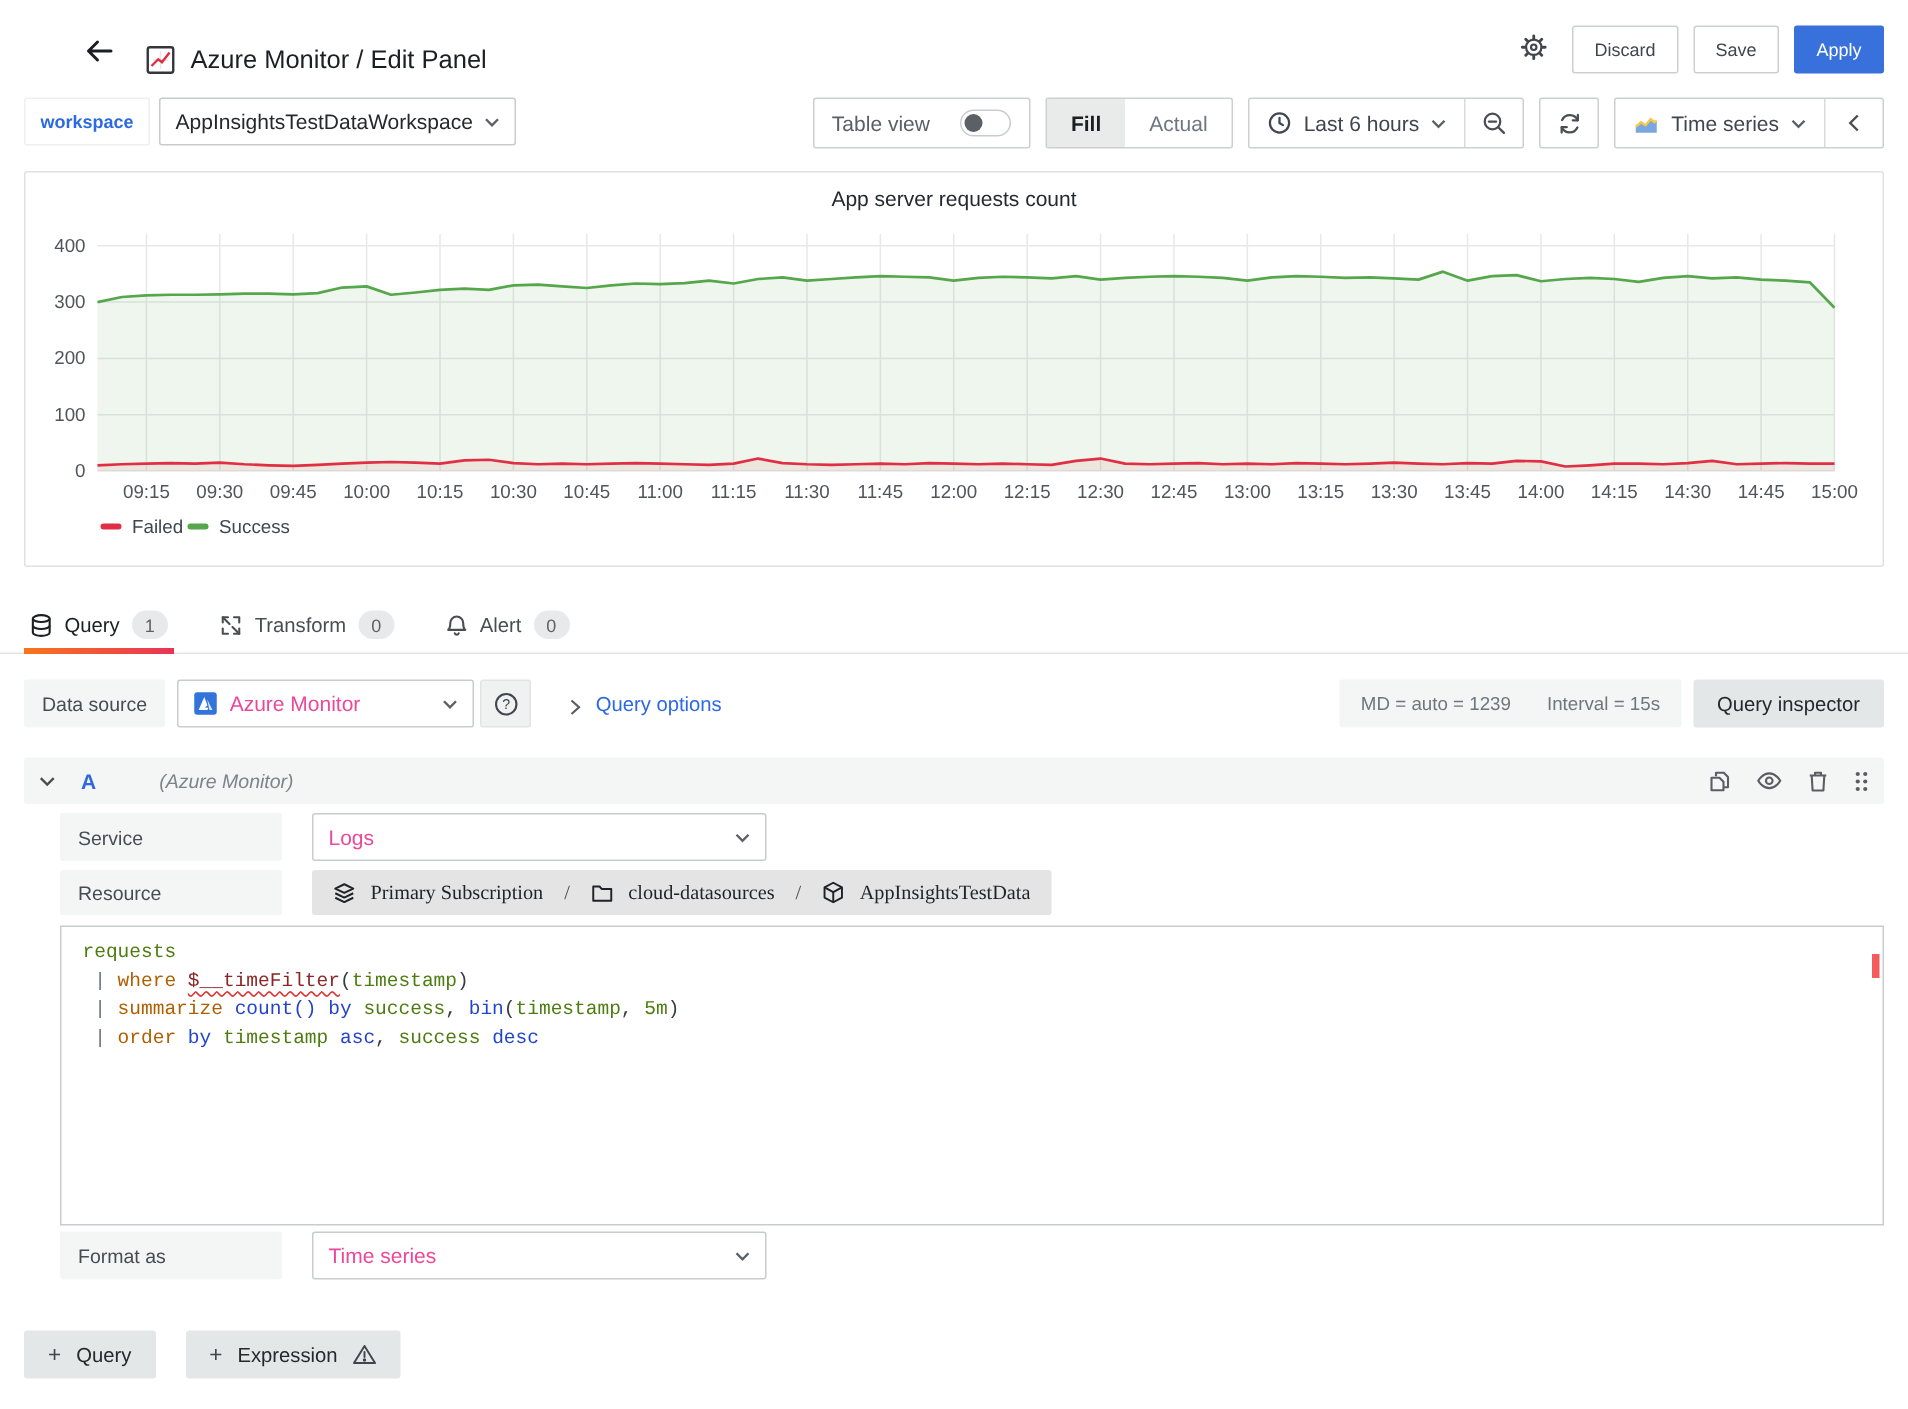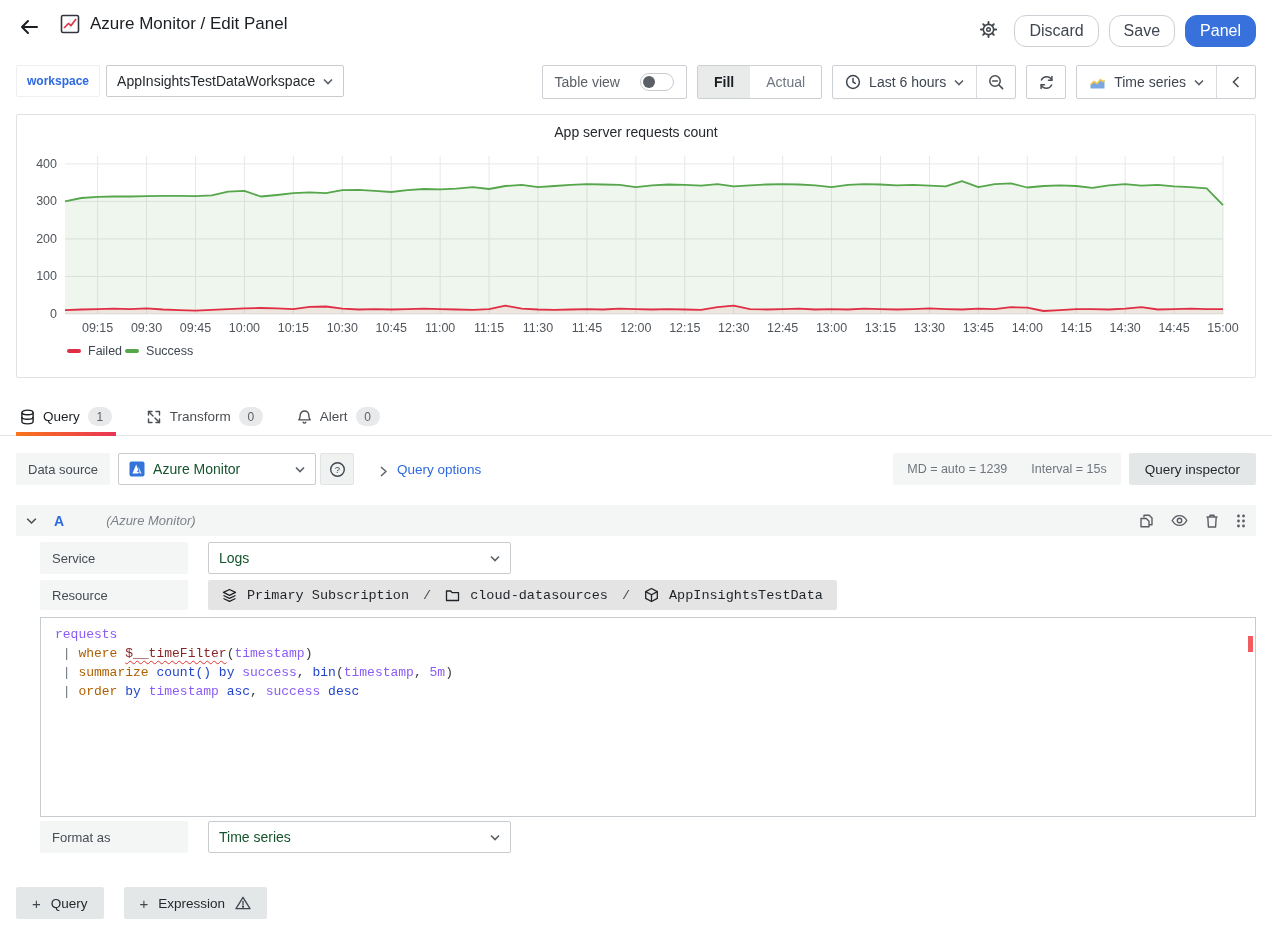--- a/index.html
+++ b/index.html
@@ -5,28 +5,28 @@
   * { margin:0; padding:0; box-sizing:border-box; }
   html,body { background:#fff; }
   body {
     width:1272px; height:939px; position:relative; overflow:hidden;
     font-family:"Liberation Sans", sans-serif; font-size:13px; color:#24292e;
   }
   .icon { display:inline-flex; align-items:center; justify-content:center; flex:none; }
   svg { display:block; }
 
   
-  .hdr { display:flex; align-items:flex-start; padding:14px 16px 0 16px; height:50px; }
+  .hdr { display:flex; align-items:flex-end; padding:14px 16px 0 16px; height:50px;margin-left:37px; }
   .back-btn { background:none; border:none; cursor:pointer; padding:2px; margin-right:18px; }
   .panel-icon { margin-right:10px; }
   .hdr-title { font-size:17px; font-weight:500; color:#1b1f23; }
   .hdr-right { margin-left:auto; display:flex; align-items:center; gap:10px; }
   .icon-btn { background:none; border:none; cursor:pointer; padding:6px; color:#41464c; }
-  .btn { height:32px; padding:0 14px; border-radius:12px; border:1px solid #ccd0d4; background:#fff;
-         font-family:inherit; font-size:16px; color:#3f4650; cursor:pointer; font-weight:400; }
+  .btn { height:32px; padding:0 14px; border-radius:2px; border:1px solid #ccd0d4; background:#fff;
+         font-family:inherit; font-size:12px; color:#3f4650; cursor:pointer; font-weight:400; }
   .btn.primary { background:#3871dc; border-color:#3871dc; color:#fff; font-weight:500; }
 
   
   .toolbar { display:flex; align-items:flex-start; padding:0 16px; margin-top:15px; height:34px; }
   .ws-chip { color:#2d69e0; font-weight:700; font-size:12px; background:#fff; border:1px solid #efefef;
              height:32px; display:flex; align-items:center; padding:0 10px; border-radius:2px; }
   .ws-select { height:32px; border:1px solid #c9cccf; border-radius:2px; background:#fff; display:flex;
                align-items:center; padding:0 10px; margin-left:6px; font-size:14px; color:#24292e; gap:8px; cursor:pointer; }
   .tb-right { margin-left:auto; display:flex; align-items:center; gap:10px; }
   .group { height:34px; border:1px solid #ccd0d4; border-radius:2px; background:#fff;
@@ -53,21 +53,21 @@
   .tab { display:flex; align-items:center; gap:8px; padding:6px 4px 9px 4px; position:relative; cursor:pointer; color:#4a4e53; font-size:13.5px; font-weight:500; }
   .tab.active { color:#1b1f23; }
   .tab.active::after { content:""; position:absolute; left:0; right:0; bottom:-1px; height:4px;
                        background:linear-gradient(90deg,#f8751c 0%,#ea3356 100%); }
   .badge { background:#e8e9ea; color:#5c6166; border-radius:10px; min-width:24px; height:19px; display:inline-flex;
            align-items:center; justify-content:center; padding:0 8px; font-size:12px; font-weight:400; }
 
   
   .ds-row { display:flex; align-items:center; padding:17px 16px 0 16px; }
   .gray-label { background:#f4f5f5; height:32px; display:flex; align-items:center; padding:0 12px; color:#464c54; font-size:13px; border-radius:2px; }
-  .select { height:32px; border:1px solid #c9cccf; border-radius:2px; background:#fff; display:flex; align-items:center; padding:0 10px; gap:8px; cursor:pointer; font-size:14px; color:#14532d; }
+  .select { height:32px; border:1px solid #c9cccf; border-radius:2px; background:#fff; display:flex; align-items:center; padding:0 10px; gap:8px; cursor:pointer; font-size:14px; color:#ec4899; }
   .ds-select { width:198px; margin-left:8px; }
   .select .caret { margin-left:auto; }
   .help-btn { width:34px; height:32px; margin-left:4px; background:#f0f1f1; border:1px solid #e2e3e4; border-radius:2px; display:flex; align-items:center; justify-content:center; cursor:pointer; color:#3f4650; }
   .qopt { display:flex; align-items:flex-end; gap:10px; margin-left:26px; cursor:pointer; }
   .qopt .lbl { color:#2d69e0; font-size:13.5px; font-weight:500; }
   .ds-right { margin-left:auto; display:flex; align-items:center; gap:8px; }
   .md-info { background:#f4f5f5; height:32px; display:flex; align-items:center; gap:24px; padding:0 14px; color:#70767d; font-size:12.5px; border-radius:2px; }
   .inspector-btn { background:#e4e7e7; border:none; border-radius:2px; height:32px; padding:0 16px; font-family:inherit; font-size:13.5px; font-weight:500; color:#24292e; cursor:pointer; }
 
   
@@ -76,27 +76,27 @@
   .qhdr .refid { color:#2d69e0; font-weight:700; font-size:14px; margin-left:17px; }
   .qhdr .dshint { color:#7d838a; font-style:italic; font-size:13px; margin-left:42px; }
   .qhdr-icons { margin-left:auto; display:flex; align-items:center; gap:17px; color:#5a5e64; }
   .qhdr-icons .icon { cursor:pointer; }
   .qbody { padding-left:24px; }
   .frow { display:flex; align-items:stretch; margin-top:6px; }
   .flabel { width:148px; background:#f4f5f5; display:flex; align-items:center; padding:0 12px; color:#464c54; font-size:13px; border-radius:2px; flex:none; }
   .fctrl { margin-left:20px; }
   .w303 { width:303px; }
   .resource-btn { background:#e4e4e4; border:none; border-radius:2px; height:30px; display:flex; align-items:center; gap:10px;
-                  padding:0 14px; font-family:Liberation Mono, monospace; font-size:13.5px; font-weight:500; color:#1f2328; cursor:pointer; }
+                  padding:0 14px; font-family:Liberation Serif, serif; font-size:13.5px; font-weight:500; color:#1f2328; cursor:pointer; }
   .res-sep { color:#4a4e53; font-weight:400; padding:0 4px; }
 
   .code-editor { margin-top:7px; margin-left:24px; height:200px; border:1px solid #c7ccd1; background:#fff; position:relative;
                  font-family:"Liberation Mono", monospace; font-size:13px; line-height:19px; padding:7px 14px; cursor:text; }
   .code-line { white-space:pre; }
-  .tok-col { color:#8b5cf6; }
+  .tok-col { color:#4d7c0f; }
   .tok-op  { color:#af5f00; }
   .tok-kw  { color:#2244cc; }
   .tok-fn  { color:#2244cc; }
   .tok-pipe{ color:#6a737d; }
   .tok-pun { color:#383c42; }
   .tok-err { color:#8a2525; text-decoration:underline wavy #e03232 1px; text-underline-offset:3px; }
   .err-marker { position:absolute; top:18px; right:2px; width:5px; height:16px; background:#f25c5c; }
 
   
   .footer { display:flex; gap:20px; padding:0 16px; margin-top:34px; }
@@ -133,21 +133,21 @@
           <circle cx="10" cy="10" r="5.4" fill="none" stroke="#41464c" stroke-width="1.6"></circle>
           <circle cx="10" cy="10" r="1.9" fill="none" stroke="#41464c" stroke-width="1.5"></circle>
           <g stroke="#41464c" stroke-width="2" stroke-linecap="round">
             <path d="M10 2v2M10 16v2M2 10h2M16 10h2M4.4 4.4l1.4 1.4M14.2 14.2l1.4 1.4M15.6 4.4l-1.4 1.4M5.8 14.2l-1.4 1.4"></path>
           </g>
         </svg>
       </span>
     </button>
     <button class="btn">Discard</button>
     <button class="btn">Save</button>
-    <button class="btn primary">Panel</button>
+    <button class="btn primary">Apply</button>
   </div>
 </div>
 
 <div class="toolbar">
   <div class="ws-chip">workspace</div>
   <div class="ws-select">
     <span>AppInsightsTestDataWorkspace</span>
     <span class="icon">
       <svg width="10" height="7" viewBox="0 0 10 7">
           <polyline points="1,1.5 5,5.5 9,1.5" fill="none" stroke="#5a6066" stroke-width="1.6"></polyline>

